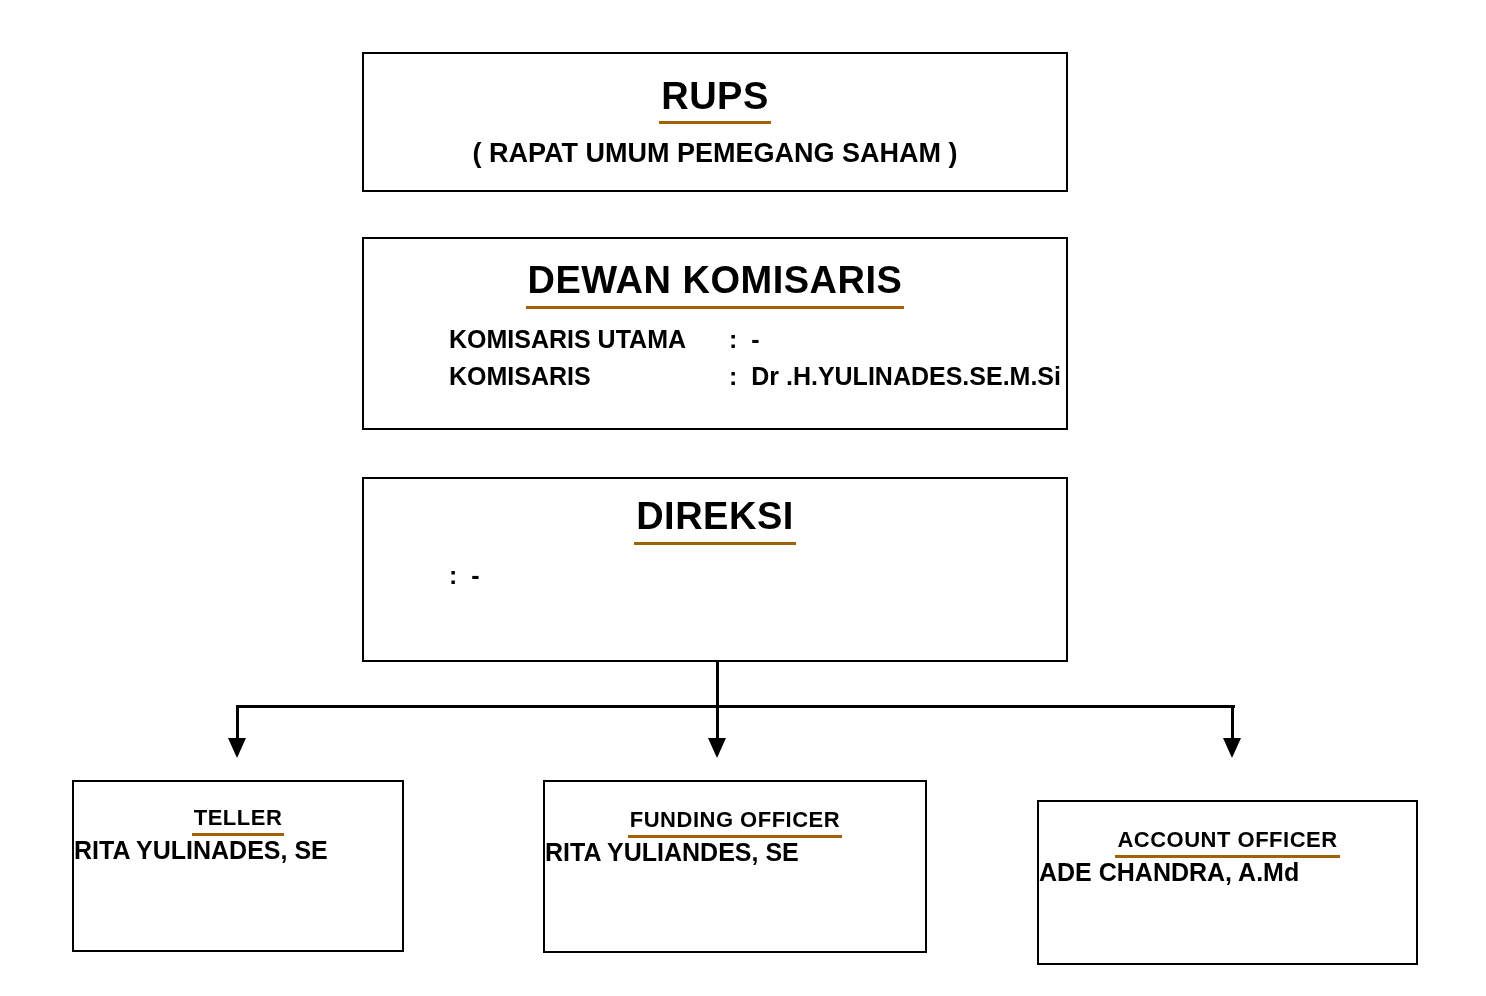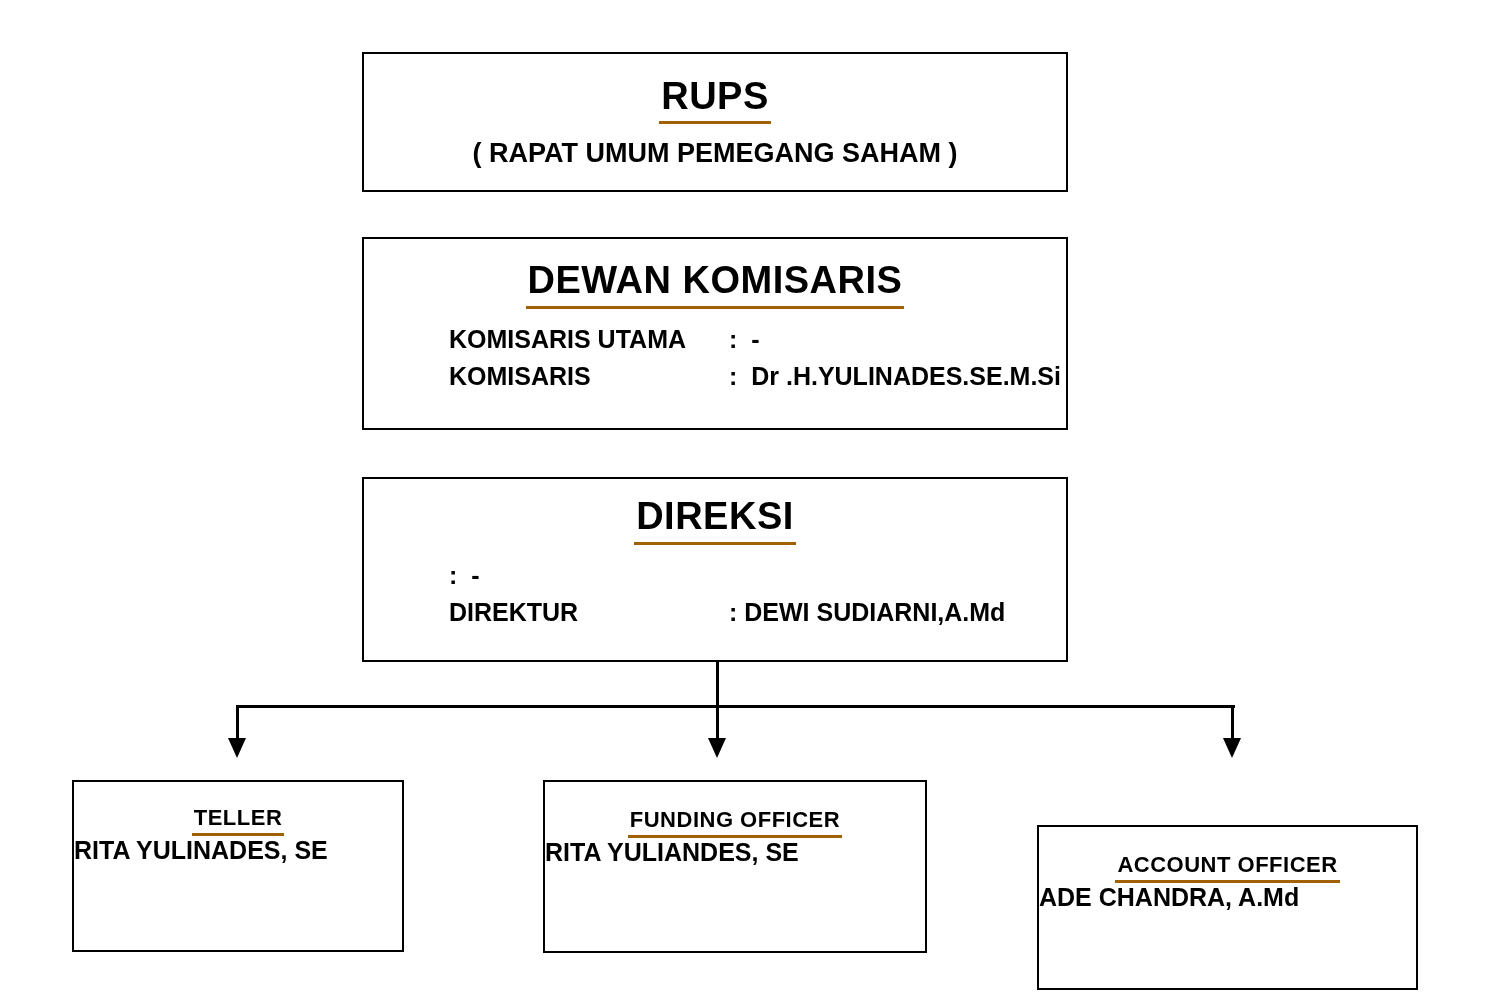--- a/index.html
+++ b/index.html
@@ -113,24 +113,20 @@
   </div>
 
   <div class="org-box pad-top-26" style="left:362px; top:477px; width:706px; height:185px;">
     <div class="box-title title-lg">
       <span class="u">DIREKSI</span>
     </div>
     <div class="rows">
       <div class="row">
         <span class="val">:  -</span>
       </div>
-      <div class="row">
-        <span class="lbl">DIREKTUR</span>
-        <span class="val">: DEWI SUDIARNI,A.Md</span>
-      </div>
     </div>
   </div>
 
   <div class="connector" style="left:716px; top:660px; width:3px; height:47px;"></div>
   <div class="connector" style="left:236px; top:705px; width:999px; height:3px;"></div>
 
   <div class="connector" style="left:236px; top:706px; width:3px; height:33px;"></div>
   <div class="connector" style="left:716px; top:706px; width:3px; height:33px;"></div>
   <div class="connector" style="left:1231px; top:706px; width:3px; height:33px;"></div>
 
@@ -145,20 +141,20 @@
     <div class="child-name">RITA YULINADES, SE</div>
   </div>
 
   <div class="org-box" style="left:543px; top:780px; width:384px; height:173px; padding-top:26px;">
     <div class="box-title title-sm">
       <span class="u">FUNDING OFFICER</span>
     </div>
     <div class="child-name">RITA YULIANDES, SE</div>
   </div>
 
-  <div class="org-box" style="left:1037px; top:825px; width:381px; height:165px; padding-top:26px;">
+  <div class="org-box" style="left:1037px; top:800px; width:381px; height:165px; padding-top:26px;">
     <div class="box-title title-sm">
       <span class="u">ACCOUNT OFFICER</span>
     </div>
     <div class="child-name">ADE CHANDRA, A.Md</div>
   </div>
 
 </div>
 
 </body></html>

